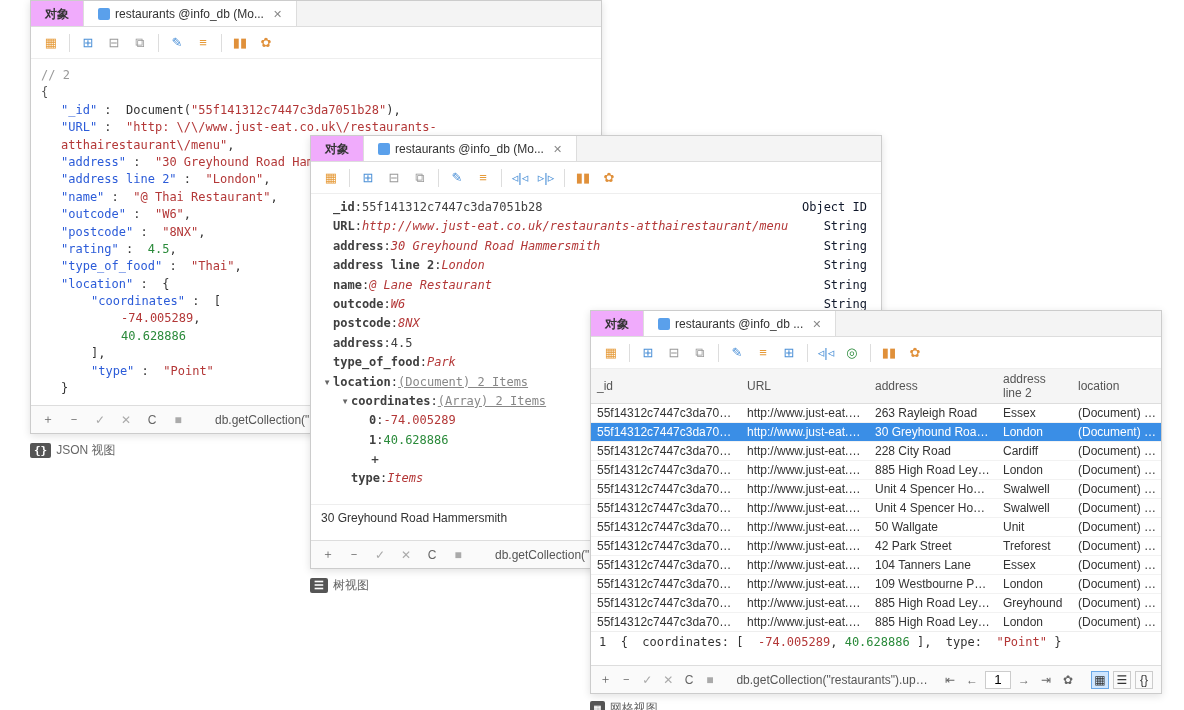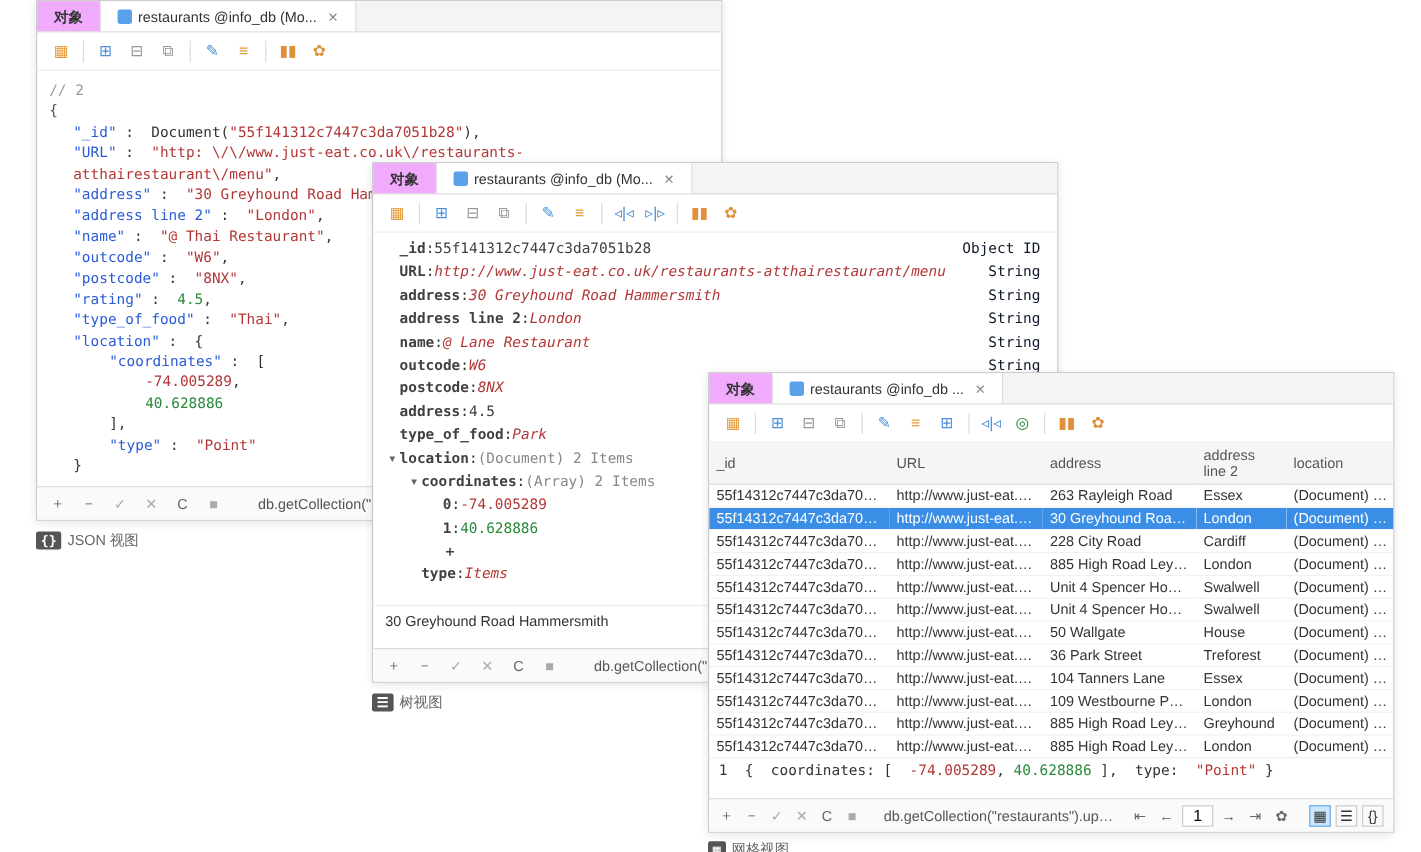--- a/index.html
+++ b/index.html
@@ -113,21 +113,21 @@
     color: #fff;
     padding: 1px 4px;
     border-radius: 2px;
     font-size: 11px;
   }
 
   
   .kv-row { display: flex; align-items: center; padding: 1px 0; font-size: 12px;}
   .kv-key  { color: #404040; }
   .kv-val  { color: #b33737; font-style: italic; }
-  .kv-meta { color: #888; }
+  .kv-meta { color: #888; text-decoration: underline; }
   .kv-type { position: absolute; right: 14px; color: #0f172a; }
   .tree-indent { display:inline-block; }
   .twist { display:inline-block; width:12px; color:#666; text-align:center; }
 
   
   table.grid {
     border-collapse: collapse;
     width: 100%;
     font-size: 12px;
   }
@@ -455,27 +455,27 @@
             <td>55f14312c7447c3da7051b30</td>
             <td>http://www.just-eat.co.uk/r</td>
             <td>Unit 4 Spencer House</td>
             <td>Swalwell</td>
             <td>(Document) 2 Fields</td>
           </tr>
           <tr>
             <td>55f14312c7447c3da7051b32</td>
             <td>http://www.just-eat.co.uk/r</td>
             <td>50 Wallgate</td>
-            <td>House</td>
+            <td>Unit</td>
             <td>(Document) 2 Fields</td>
           </tr>
           <tr>
             <td>55f14312c7447c3da7051b31</td>
             <td>http://www.just-eat.co.uk/r</td>
-            <td>36 Park Street</td>
+            <td>42 Park Street</td>
             <td>Treforest</td>
             <td>(Document) 2 Fields</td>
           </tr>
           <tr>
             <td>55f14312c7447c3da7051b33</td>
             <td>http://www.just-eat.co.uk/r</td>
             <td>104 Tanners Lane</td>
             <td>Essex</td>
             <td>(Document) 2 Fields</td>
           </tr>

